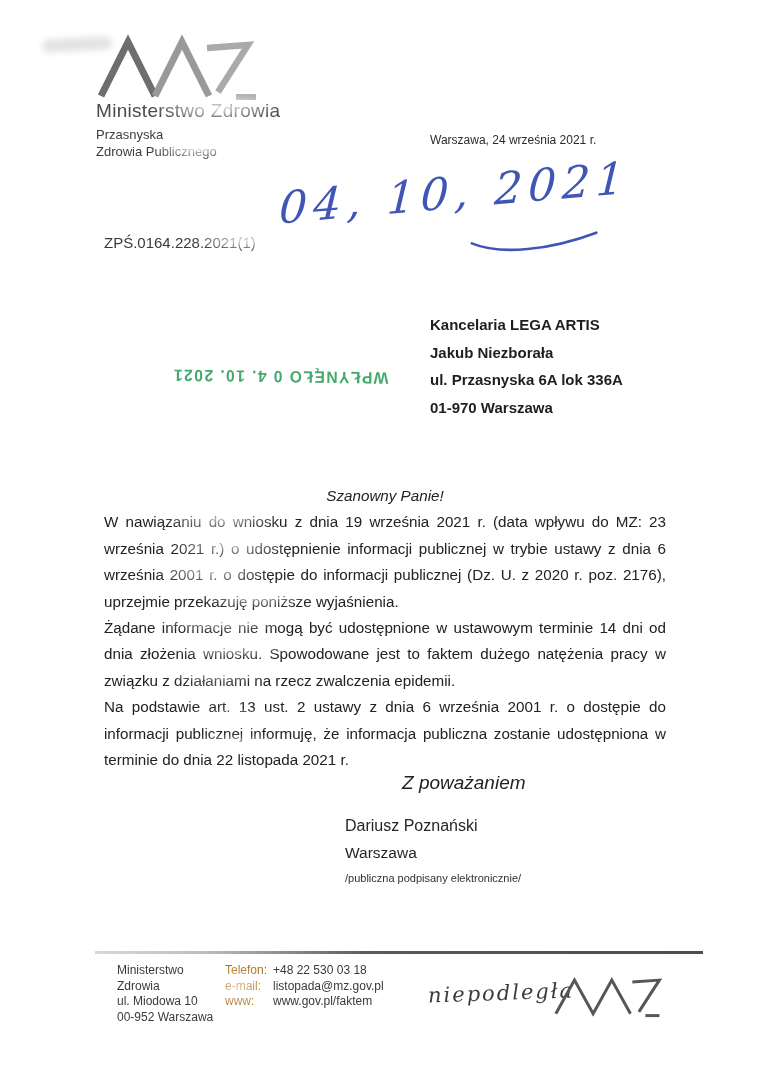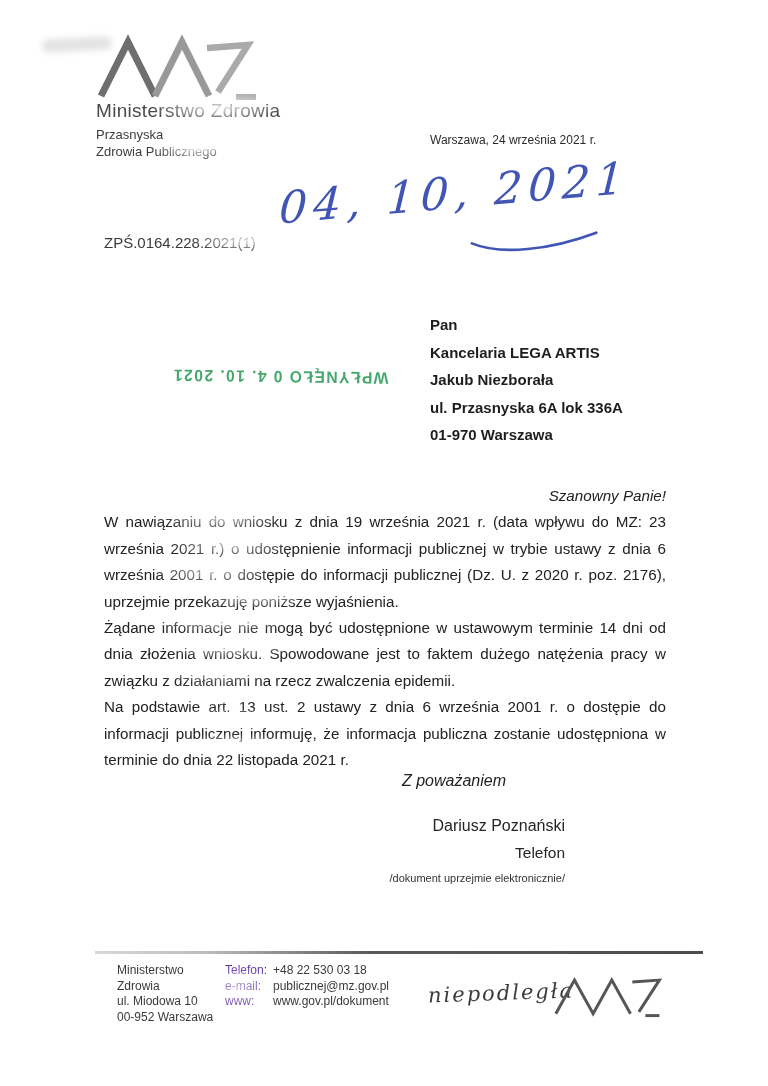--- a/index.html
+++ b/index.html
@@ -26,33 +26,33 @@
   .stamp{left:158px;top:360px;width:245px;height:34px;
     display:flex;align-items:center;justify-content:center;
     font-size:16.5px;font-weight:600;letter-spacing:1.5px;
     transform:rotate(180.8deg) scaleX(.95);white-space:nowrap;opacity:.92;}
   
   .recipient{left:430px;top:311px;font-size:15px;font-weight:bold;color:#1e1e1e;line-height:27.5px;}
   
   .letter-body{left:104px;top:483px;width:562px;font-size:15.2px;line-height:26.4px;
     color:#222;text-align:justify;}
   .letter-body p{margin:0;}
-  .salutation{font-style:italic;text-align:right;}
-  .closing{left:402px;top:772px;font-size:16px;font-style:italic;color:#222;}
-  .sig-block{left:345px;top:817px;width:220px;text-align:right;}
+  .salutation{font-style:italic;text-align:center;}
+  .closing{left:402px;top:772px;font-size:19px;font-style:italic;color:#222;}
+  .sig-block{left:345px;top:817px;width:220px;text-align:left;}
   .sig-name{font-size:16px;color:#262626;margin-bottom:9px;}
   .sig-title{font-size:15.5px;color:#262626;margin-bottom:10px;}
   .sig-note{font-size:11px;color:#333;}
   
   .footer-rule{left:95px;top:951px;width:608px;height:3px;
     background:linear-gradient(to right,#d8d8d8 0%,#bdbdbd 18%,#5a5a5a 45%,#4c4c4c 100%);}
   .footer-info{left:117px;top:963px;font-size:12px;color:#3a3a3a;line-height:15.5px;
     display:flex;}
   .footer-addr{width:108px;}
-  .footer-labels{width:48px;color:#4c1d95;}
+  .footer-labels{width:48px;color:#a16207;}
   .footer-values{}
   .niepodlegla{left:428px;top:981px;font-family:"DejaVu Serif",serif;font-style:italic;
     font-size:21px;color:#3c3c3c;letter-spacing:2px;transform:rotate(-2deg);}
   .logo-footer{left:553px;top:971px;width:112px;height:50px;}
   
   .fade{pointer-events:none;background:radial-gradient(closest-side,rgba(255,255,255,.85),rgba(255,255,255,0));}
 </style>
 </head>
 <body>
 
@@ -76,59 +76,58 @@
 <div class="abs handwritten" id="handwritten" style="color: rgb(65, 86, 180);">04, 10, 2021</div>
 <svg class="abs hand-swoosh" viewBox="0 0 130 22" aria-hidden="true">
   <path d="M2 6 C 30 20, 80 18, 127 4" fill="none" stroke="#4156b4" stroke-width="2.6" stroke-linecap="round"></path>
 </svg>
 
 <div class="abs reference">ZPŚ.0164.228.2021(1)</div>
 
 <div class="abs stamp" id="stamp" style="color: rgb(54, 161, 97);">WPŁYNĘŁO 0 4. 10. 2021</div>
 
 <div class="abs recipient">
-  <div>Pan</div>
   <div>Kancelaria LEGA ARTIS</div>
   <div>Jakub Niezborała</div>
   <div>ul. Przasnyska 6A lok 336A</div>
   <div>01-970 Warszawa</div>
 </div>
 
 <div class="abs letter-body">
   <p class="salutation">Szanowny Panie!</p>
   <p>W nawiązaniu do wniosku z dnia 19 września 2021 r. (data wpływu do MZ: 23 września 2021 r.) o udostępnienie informacji publicznej w trybie ustawy z dnia 6 września 2001 r. o dostępie do informacji publicznej (Dz. U. z 2020 r. poz. 2176), uprzejmie przekazuję poniższe wyjaśnienia.</p>
   <p>Żądane informacje nie mogą być udostępnione w ustawowym terminie 14 dni od dnia złożenia wniosku. Spowodowane jest to faktem dużego natężenia pracy w związku z działaniami na rzecz zwalczenia epidemii.</p>
   <p>Na podstawie art. 13 ust. 2 ustawy z dnia 6 września 2001 r. o dostępie do informacji publicznej informuję, że informacja publiczna zostanie udostępniona w terminie do dnia 22 listopada 2021 r.</p>
 </div>
 
 <div class="abs closing">Z poważaniem</div>
 
 <div class="abs sig-block">
   <div class="sig-name">Dariusz Poznański</div>
-  <div class="sig-title">Telefon</div>
-  <div class="sig-note">/dokument uprzejmie elektronicznie/</div>
+  <div class="sig-title">Warszawa</div>
+  <div class="sig-note">/publiczna podpisany elektronicznie/</div>
 </div>
 
 <div class="abs footer-rule"></div>
 
 <div class="abs footer-info">
   <div class="footer-addr">
     <div>Ministerstwo Zdrowia</div>
     <div>ul. Miodowa 10</div>
     <div>00-952 Warszawa</div>
   </div>
   <div class="footer-labels">
     <div>Telefon:</div>
     <div>e-mail:</div>
     <div>www:</div>
   </div>
   <div class="footer-values">
     <div>+48 22 530 03 18</div>
-    <div>publicznej@mz.gov.pl</div>
-    <div>www.gov.pl/dokument</div>
+    <div>listopada@mz.gov.pl</div>
+    <div>www.gov.pl/faktem</div>
   </div>
 </div>
 
 <div class="abs niepodlegla">niepodległa</div>
 
 <svg class="abs logo-footer" viewBox="0 0 120 50" aria-hidden="true">
   <polyline points="3,44 23,8 43,44 63,8 83,44" fill="none" stroke="#565656" stroke-width="3.2" stroke-linejoin="miter"></polyline>
   <polyline points="85,10 114,8 92,42" fill="none" stroke="#565656" stroke-width="3.2"></polyline>
   <line x1="99" y1="46" x2="114" y2="46" stroke="#565656" stroke-width="3.2"></line>
 </svg>

